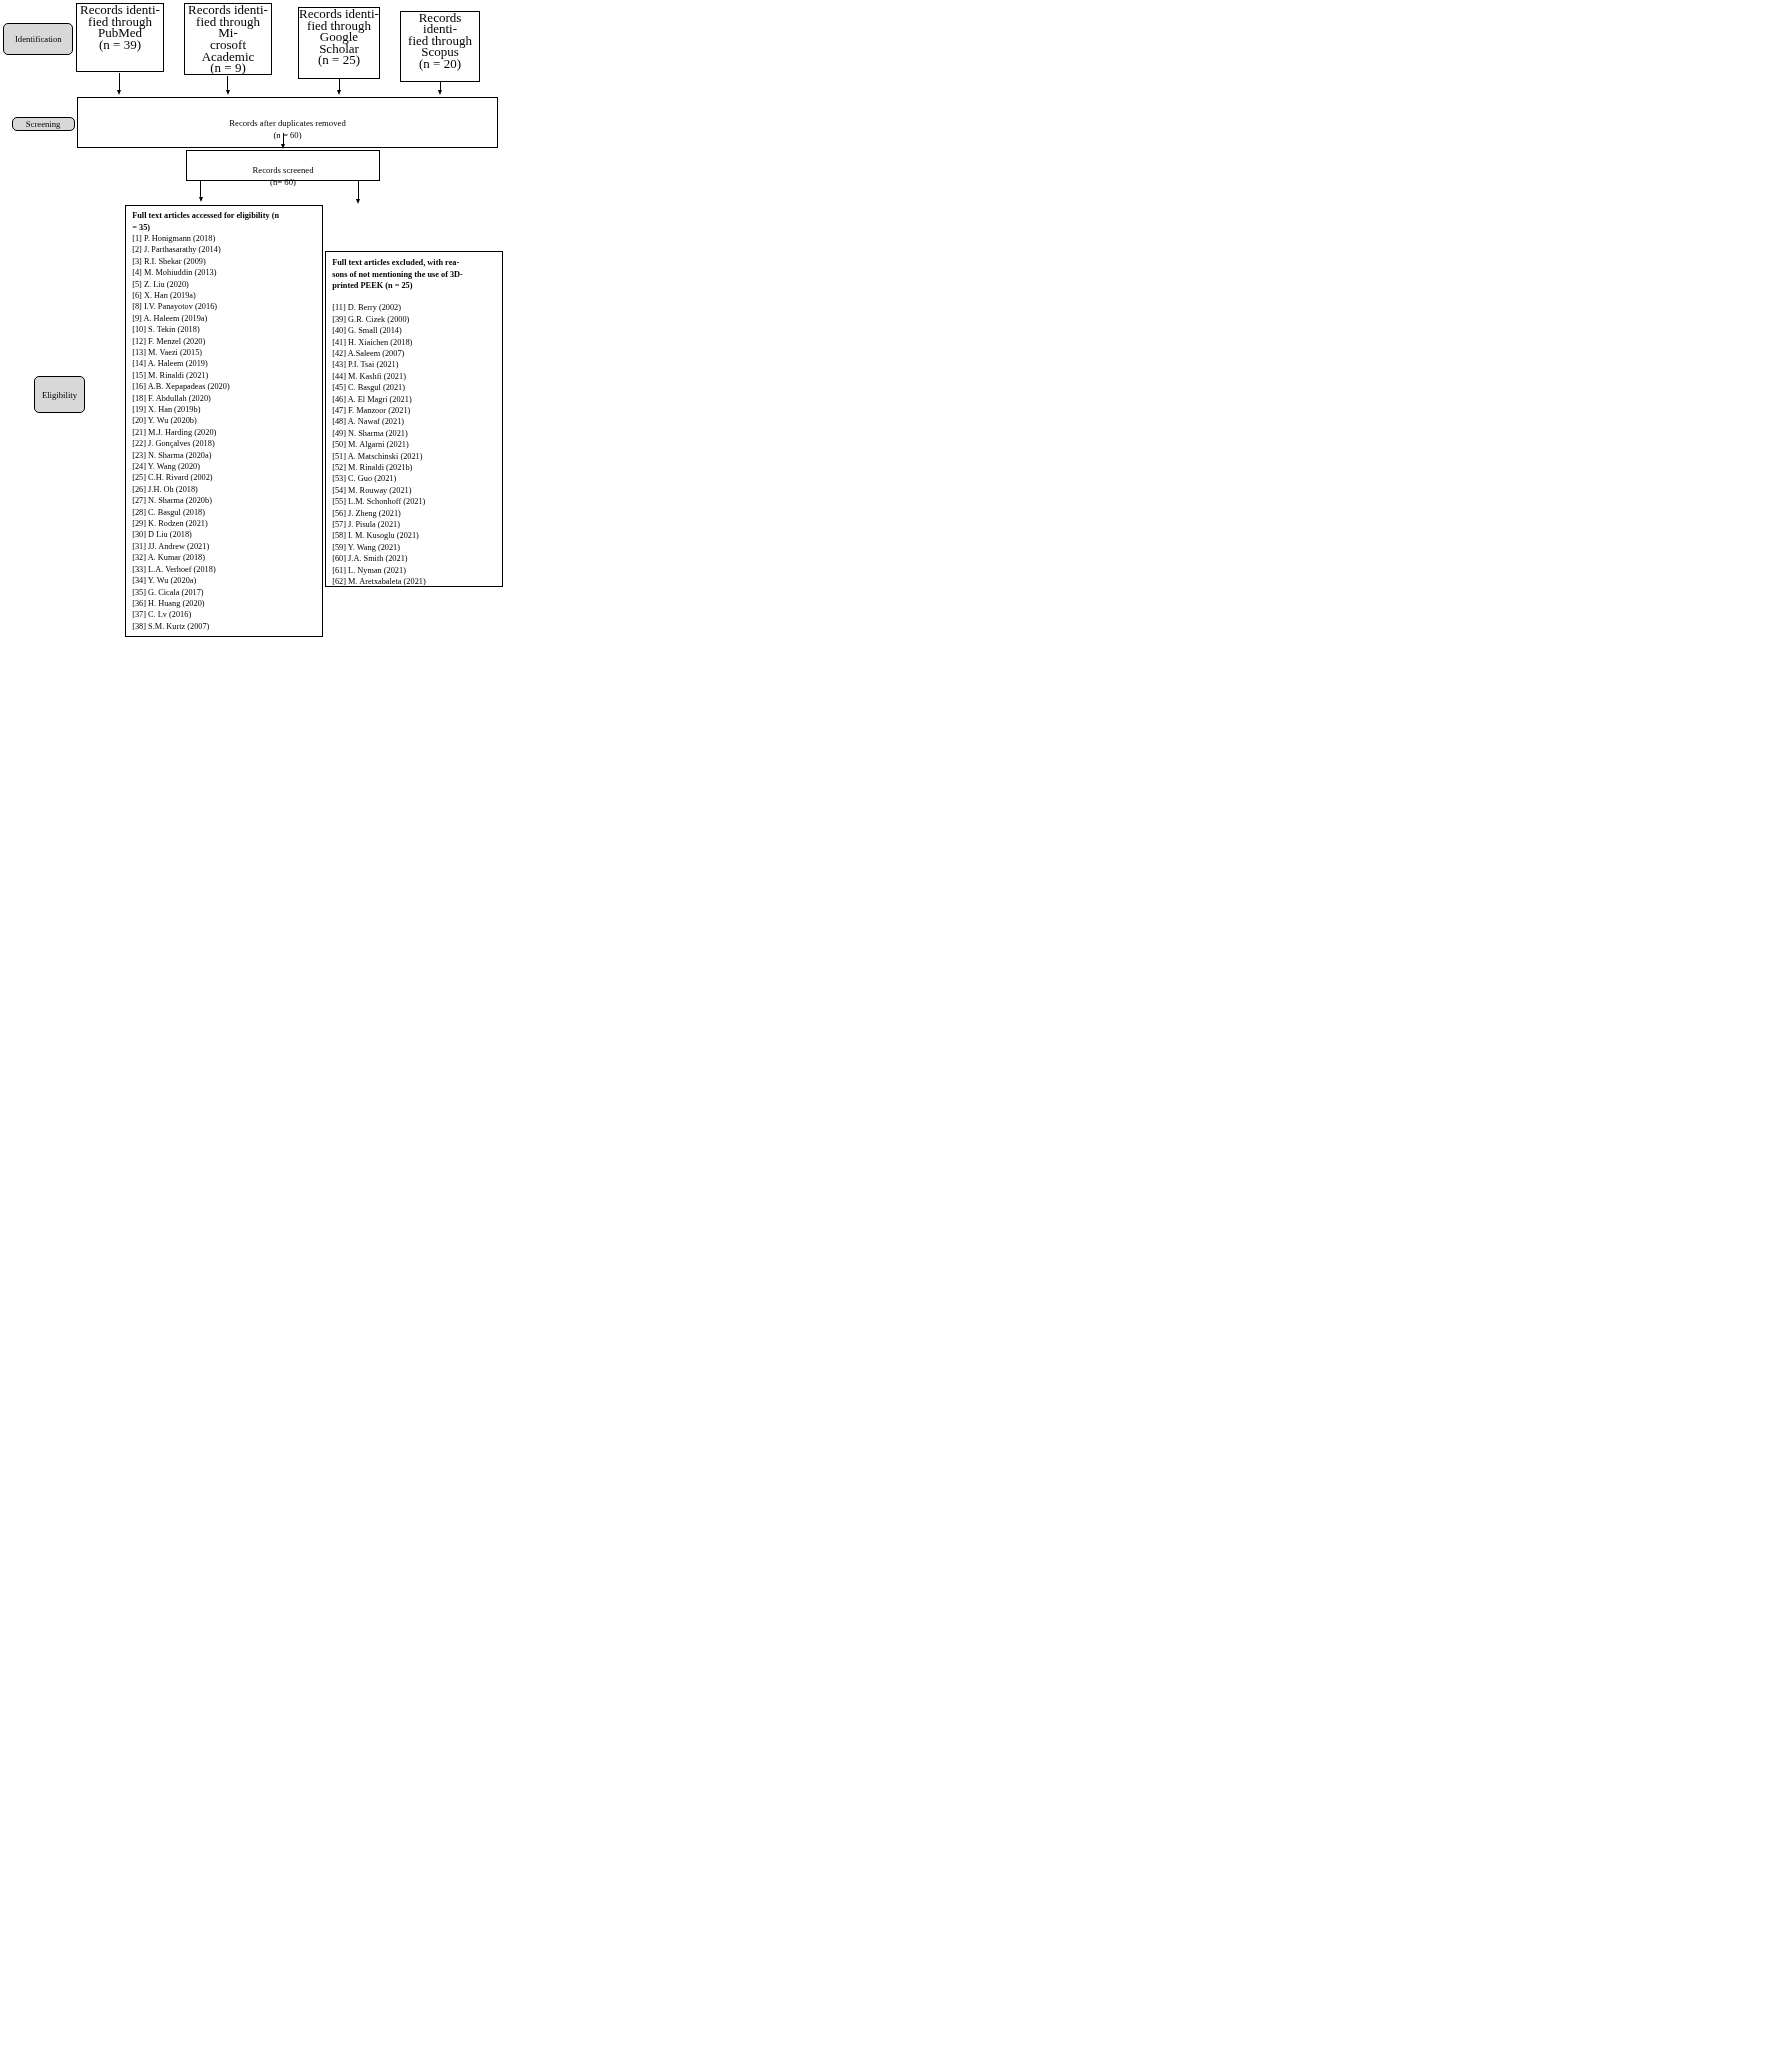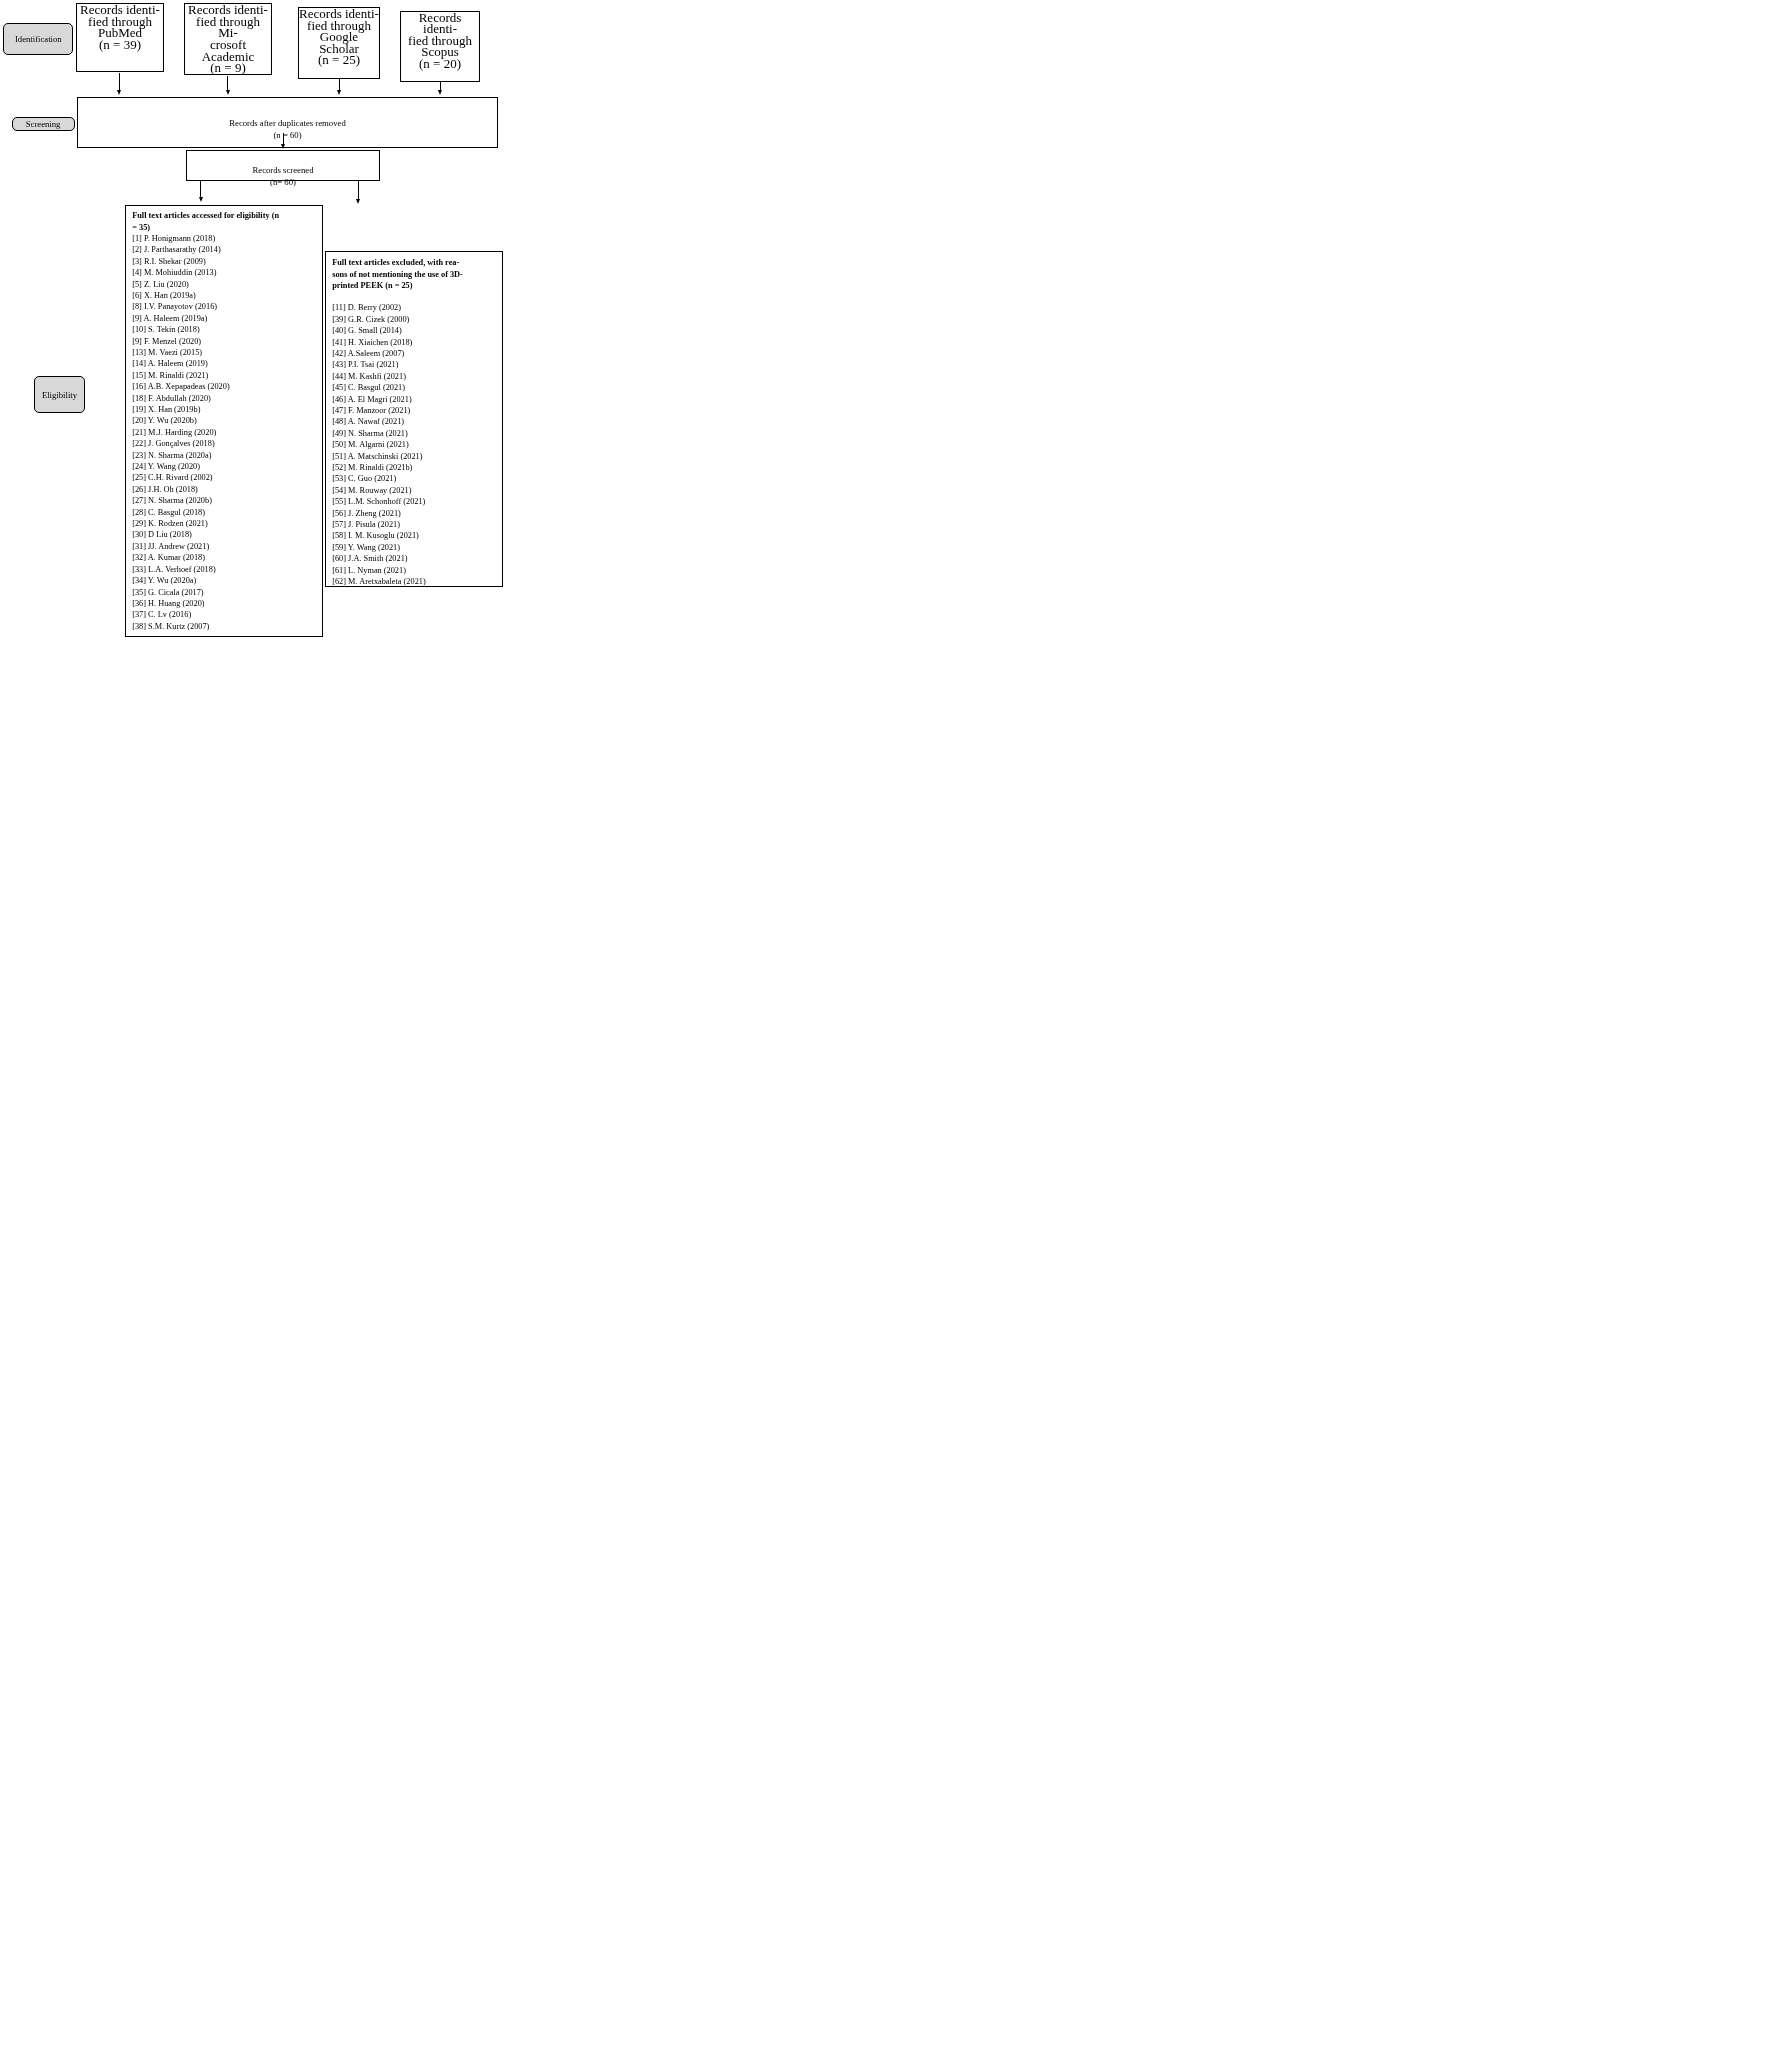--- a/index.html
+++ b/index.html
@@ -100,21 +100,21 @@
     <div>
         <div class="entry">[1] P. Honigmann (2018)</div>
         <div class="entry">[2] J. Parthasarathy (2014)</div>
         <div class="entry">[3] R.I. Shekar (2009)</div>
         <div class="entry">[4] M. Mohiuddin (2013)</div>
         <div class="entry">[5] Z. Liu (2020)</div>
         <div class="entry">[6] X. Han (2019a)</div>
         <div class="entry">[8] I.V. Panayotov (2016)</div>
         <div class="entry">[9] A. Haleem (2019a)</div>
         <div class="entry">[10] S. Tekin (2018)</div>
-        <div class="entry">[9] F. Menzel (2020)</div>
+        <div class="entry">[12] F. Menzel (2020)</div>
         <div class="entry">[13] M. Vaezi (2015)</div>
         <div class="entry">[14] A. Haleem (2019)</div>
         <div class="entry">[15] M. Rinaldi (2021)</div>
         <div class="entry">[16] A.B. Xepapadeas (2020)</div>
         <div class="entry">[18] F. Abdullah (2020)</div>
         <div class="entry">[19] X. Han (2019b)</div>
         <div class="entry">[20] Y. Wu (2020b)</div>
         <div class="entry">[21] M.J. Harding (2020)</div>
         <div class="entry">[22] J. Gonçalves (2018)</div>
         <div class="entry">[23] N. Sharma (2020a)</div>

